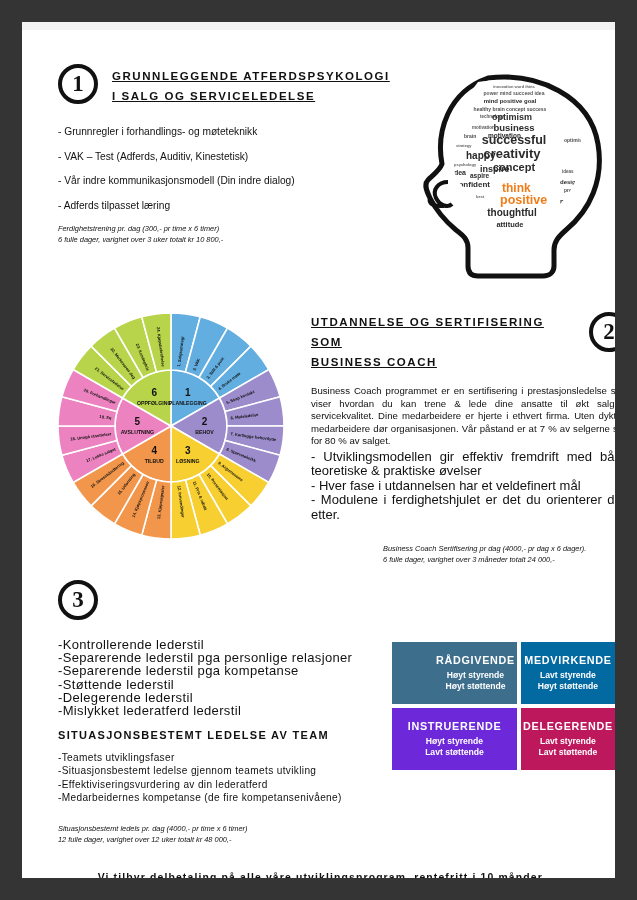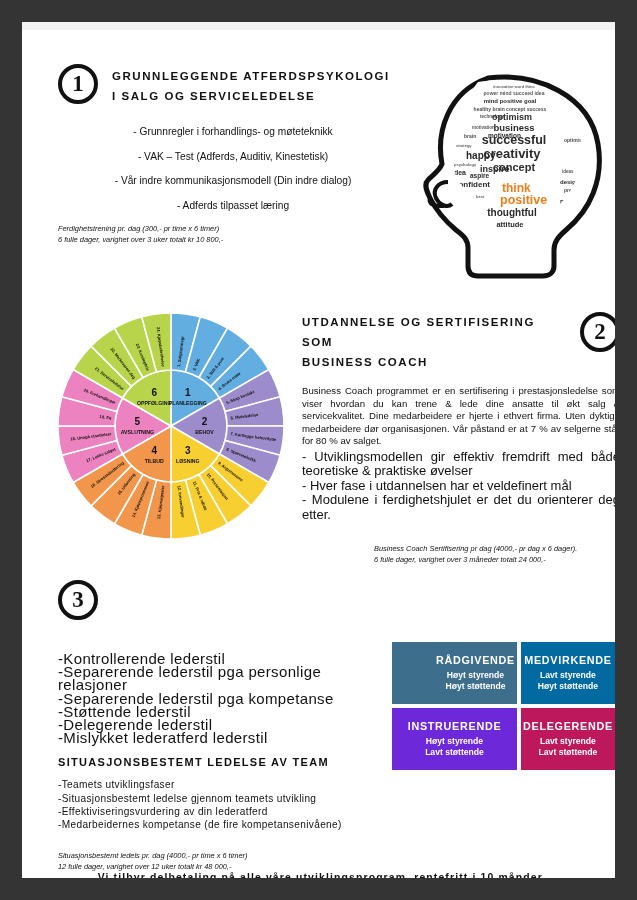--- a/index.html
+++ b/index.html
@@ -19,54 +19,54 @@
 
   
   .badge{
     width:40px;height:40px;border:4px solid #111;border-radius:50%;
     display:flex;align-items:center;justify-content:center;
     font-size:23px;font-weight:bold;color:#111;box-sizing:border-box;
     font-family:"Liberation Serif", serif;
   }
   .sec-title{
     font-size:11.5px;font-weight:bold;letter-spacing:1.55px;color:#111;
-    line-height:20px;text-transform:uppercase;
+    line-height:20px;text-transform:uppercase;text-decoration:underline;
   }
   .bullets{font-size:10.2px;color:#111;line-height:17.5px;}
   .bullets div{white-space:pre-wrap;}
   .note{font-size:7.4px;font-style:italic;color:#111;line-height:10.5px;}
   .para{font-size:9.6px;color:#111;line-height:12.6px;text-align:justify;}
 
   
   #sec1{position:absolute;left:36px;top:42px;width:350px;}
   #sec1 .head{display:flex;align-items:flex-start;gap:14px;}
   #sec1 .t{padding-top:2px;}
   #sec1 .bullets{margin-top:17px;}
-  #sec1 .bullets div{margin-bottom:7px;text-align:center;}
+  #sec1 .bullets div{margin-bottom:7px;}
   #sec1 .note{margin-top:10px;}
 
   #brain{position:absolute;left:392px;top:48px;width:205px;height:215px;}
 
   
   #wheel-wrap{position:absolute;left:33px;top:288px;width:232px;height:232px;}
   #wheel{width:232px;height:232px;display:block;}
 
   
-  #sec2{position:absolute;left:280px;top:290px;width:318px;}
+  #sec2{position:absolute;left:289px;top:290px;width:318px;}
   #sec2 .head{display:flex;justify-content:space-between;align-items:flex-start;}
   #sec2 .head .t{width:260px;}
   #sec2 .para{margin-top:13px;}
   #sec2 .list{margin-top:2px;font-size:13px;line-height:14.5px;color:#111;text-align:justify;}
   #sec2 .note{margin-top:22px;text-align:left;padding-left:72px;}
 
   
   #sec3{position:absolute;left:36px;top:558px;width:330px;}
   #sec3 .head{display:flex;align-items:flex-start;gap:14px;}
   #sec3 .head .t{padding-top:3px;}
-  #sec3 .list1{margin-top:32px;font-size:15px;line-height:13.2px;letter-spacing:.35px;color:#111;}
+  #sec3 .list1{margin-top:18px;font-size:13px;line-height:13.2px;letter-spacing:.35px;color:#111;}
   #sec3 .sub{margin-top:12px;font-size:11px;font-weight:bold;letter-spacing:1.3px;color:#111;}
   #sec3 .list2{margin-top:10px;font-size:10.1px;line-height:13.2px;letter-spacing:.35px;color:#111;}
   #sec3 .note{margin-top:20px;}
 
   
   #grid{position:absolute;left:370px;top:620px;width:222px;height:128px;
         display:grid;grid-template-columns:1fr 1fr;grid-template-rows:1fr 1fr;gap:4px;}
   .cell{display:flex;flex-direction:column;align-items:center;justify-content:center;
         color:#fff;text-align:center;padding:4px 2px;box-sizing:border-box;}
   .cell .ttl{font-size:10.8px;font-weight:bold;letter-spacing:.7px;margin-bottom:4px;}

